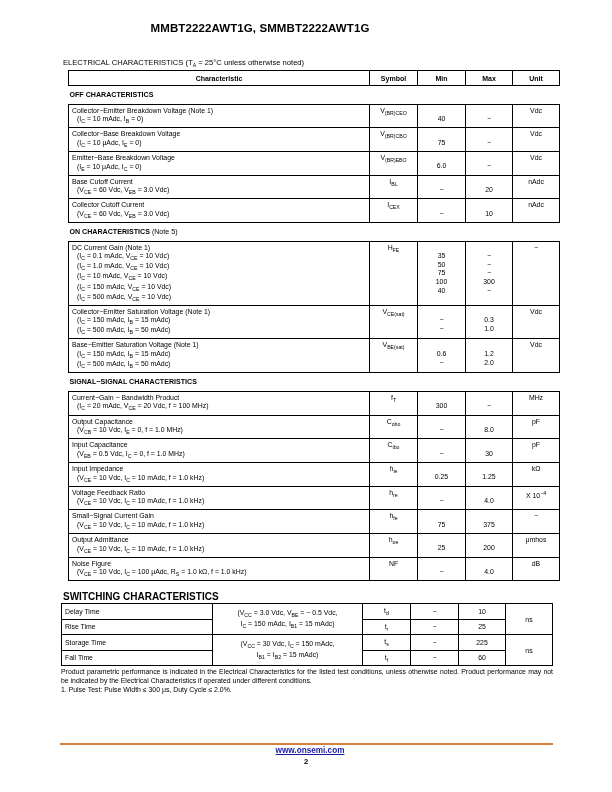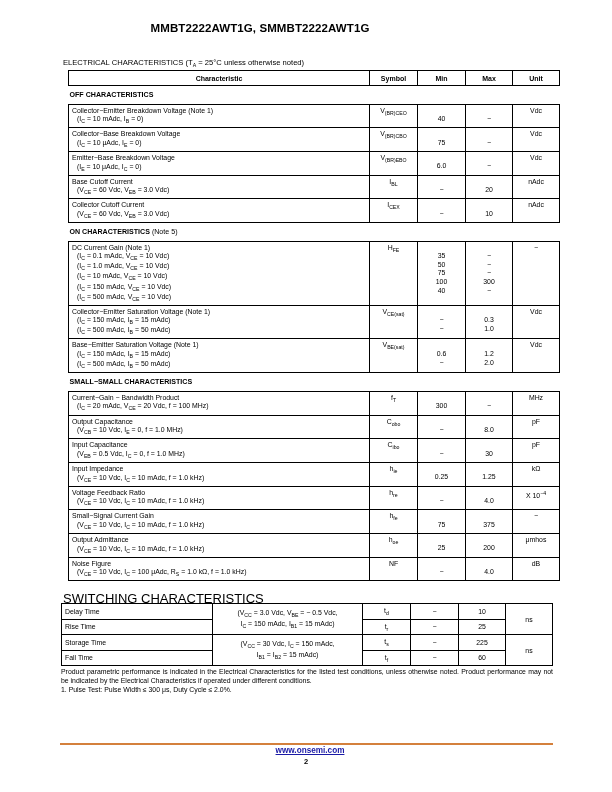--- a/index.html
+++ b/index.html
@@ -29,21 +29,21 @@
   table.sw col.s1 { width: 151px; }
   table.sw col.s2 { width: 150px; }
   table.sw col.s3 { width: 48px; }
   table.sw col.s4 { width: 48px; }
   table.sw col.s5 { width: 47px; }
   table.sw col.s6 { width: 47px; }
   table.sw td { border: 1px solid #000; height: 15.5px; padding: 1px 3px; vertical-align: middle; }
   table.sw td.c { text-align: center; }
   table.sw td.condcell { text-align: center; line-height: 9px; }
   table.sw td.sym sub { font-size: 5.2px; vertical-align: -1.5px; }
-  .sw-title { position: absolute; left: 63px; top: 591px; font-size: 13px; font-weight: normal; text-align: center; }
+  .sw-title { position: absolute; left: 63px; top: 591px; font-size: 10px; font-weight: bold; text-align: center; }
 
   .footnote { position: absolute; left: 61px; top: 667px; width: 492px; font-size: 6.9px; line-height: 9.3px; text-align: justify; }
   .note1 { position: absolute; left: 61px; top: 686px; font-size: 6.9px; }
 
   .rule { position: absolute; left: 60px; top: 743px; width: 493px; height: 2px; background: #d4803c; }
   .link { position: absolute; top: 746px; left: 4px; width: 612px; text-align: center; font-size: 8.2px; font-weight: bold; color: #1a1aa6; text-decoration: underline; }
   .pagenum { position: absolute; top: 757px; left: 0; width: 612px; text-align: center; font-size: 7.5px; font-weight: bold; }
 </style>
 </head>
 <body>
@@ -150,21 +150,21 @@
           <div>0.6</div>
           <div>−</div>
         </td>
         <td class="num">
           <div>1.2</div>
           <div>2.0</div>
         </td>
         <td class="unit">Vdc</td>
       </tr>
       <tr class="section">
-        <td colspan="5">SMALL−SMALL CHARACTERISTICS</td>
+        <td colspan="5">SIGNAL−SIGNAL CHARACTERISTICS</td>
       </tr>
       <tr>
         <td><span>Current−Gain − Bandwidth Product</span><span class="cond">(I<sub>C</sub> = 20 mAdc, V<sub>CE</sub> = 20 Vdc, f = 100 MHz)</span></td>
         <td class="sym">f<sub>T</sub></td>
         <td class="num">300</td>
         <td class="num">−</td>
         <td class="unit">MHz</td>
       </tr>
       <tr>
         <td><span>Output Capacitance</span><span class="cond">(V<sub>CB</sub> = 10 Vdc, I<sub>E</sub> = 0, f = 1.0 MHz)</span></td>

